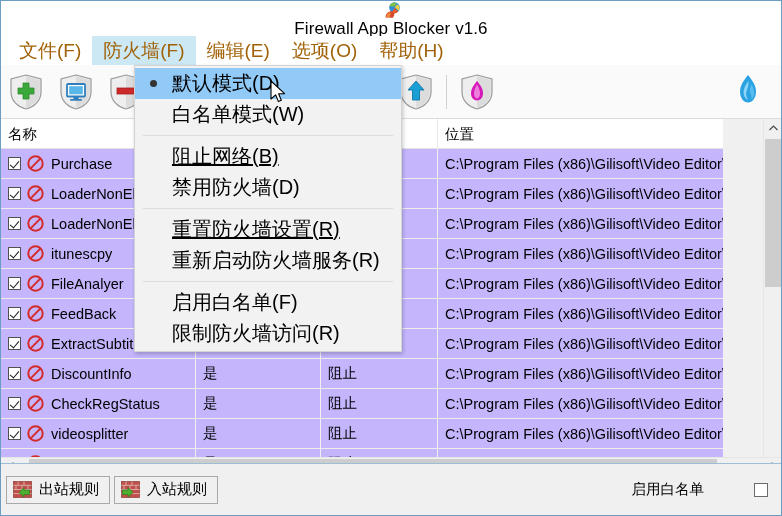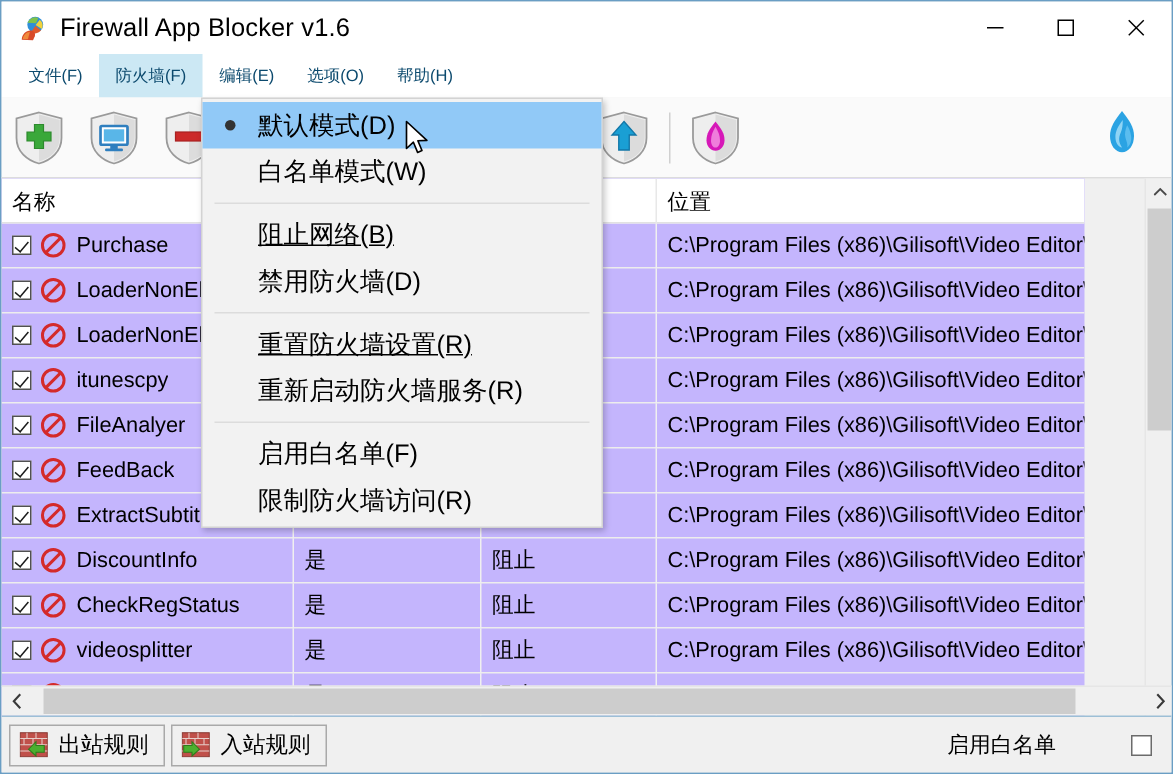--- a/index.html
+++ b/index.html
@@ -15,21 +15,21 @@
     background: #f0f0f0;
     border: 1px solid #6a9ec4;
     overflow: hidden;
   }
 
   
   #titlebar {
     position: absolute; left: 0; top: 0;
     width: 780px; height: 35px;
     background: #ffffff;
-    display: flex; align-items: center;
+    display: flex; align-items: center; flex-direction: column;
   }
   #app-icon {
     width: 18px; height: 18px;
     margin-left: 12px; margin-right: 9px;
     position: relative; flex: none;
   }
   #title-text {
     font-size: 17px; color: #000; letter-spacing: 0.1px;
     white-space: nowrap;
     font-family: "Liberation Sans", sans-serif;
@@ -47,21 +47,21 @@
   #menubar {
     position: absolute; left: 0; top: 35px;
     width: 780px; height: 29px;
     background: #ffffff;
     display: flex; align-items: stretch;
     padding-left: 7px;
   }
   .menuitem {
     display: flex; align-items: center;
     padding: 0 11px;
-    font-size: 11px; color: #0c4a6e;
+    font-size: 19px; color: #a16207;
     white-space: nowrap;
   }
   .menuitem.active { background: #cce8f4; }
 
   
   #toolbar {
     position: absolute; left: 0; top: 64px;
     width: 780px; height: 54px;
     background: #fafafa;
     border-bottom: 1px solid #dcdcdc;
@@ -175,21 +175,21 @@
   #htrack { flex: 1 1 auto; height: 19px; position: relative; }
   #hthumb {
     position: absolute; left: 8px; top: 1px;
     width: 688px; height: 17px;
     background: #cdcdcd;
   }
 
   
   #statusbar {
     position: absolute; left: 0; bottom: 0;
-    width: 780px; height: 38px;
+    width: 780px; height: 52px;
     background: #f0f0f0;
     border-top: 1px solid #9dbfd6;
     display: flex; align-items: center;
     padding: 0 5px;
   }
   .tabbtn {
     height: 28px;
     display: flex; align-items: center;
     padding: 0 10px 0 6px;
     background: #f0f0f0;
@@ -216,21 +216,21 @@
     width: 268px;
     background: #f2f2f2;
     border: 1px solid #d3d3d3;
     box-shadow: 1px 2px 4px rgba(0,0,0,0.22);
     padding: 2px 0;
     z-index: 50;
   }
   .dd-item {
     height: 31px;
     display: flex; align-items: center;
-    font-size: 17px; color: #000;
+    font-size: 20px; color: #000;
     padding-left: 0;
     white-space: nowrap;
   }
   .dd-item.selected { background: #91c9f7; }
   .dd-gutter {
     width: 37px; height: 31px; flex: none;
     display: flex; align-items: center; justify-content: center;
   }
   .dd-bullet {
     width: 7px; height: 7px; border-radius: 50%;

